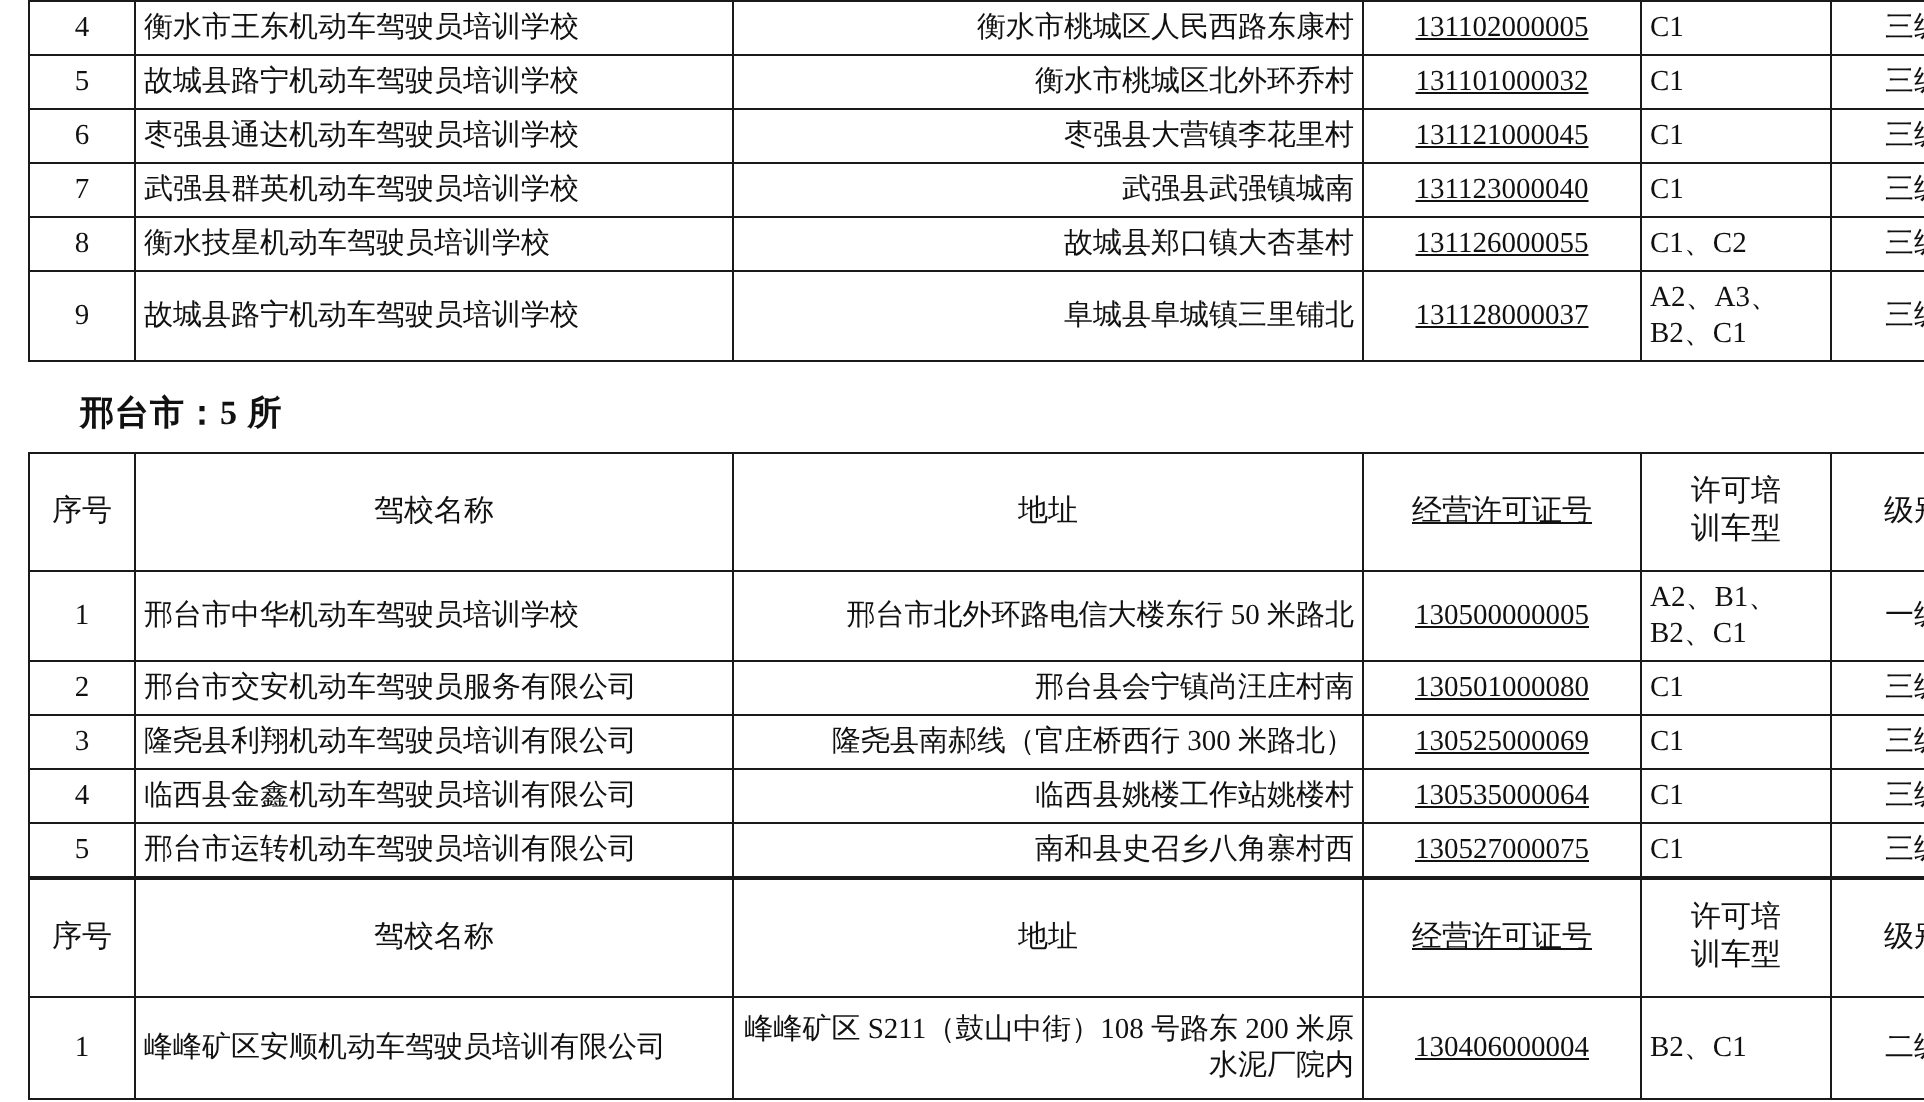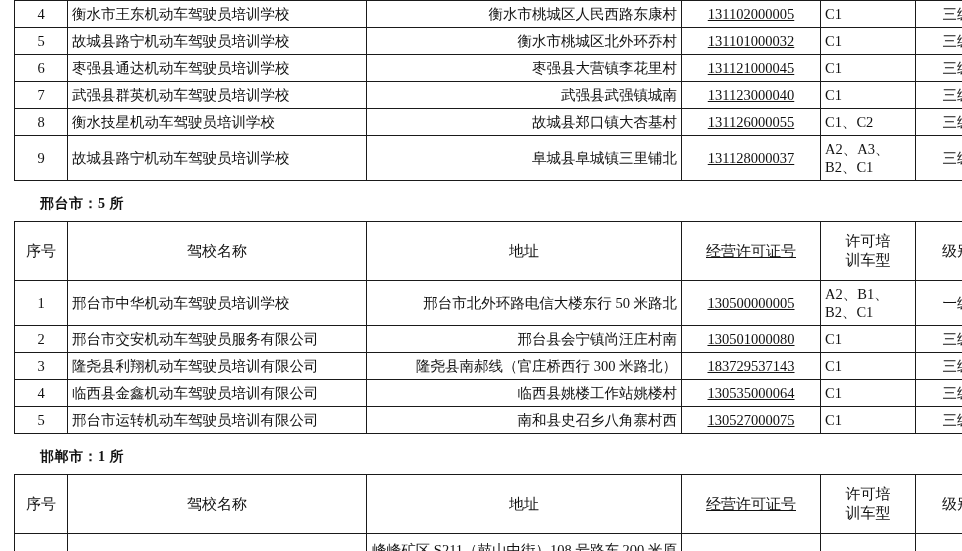--- a/index.html
+++ b/index.html
@@ -46,21 +46,21 @@
   .hdr td {
     text-align: center;
     height: 54px;
     font-size: 15px;
   }
   .row td { height: 22px; }
   .row-tall td { height: 40px; }
   .row-xtall td { height: 46px; }
 
   .section-title {
-    font-size: 14px;
+    font-size: 17px;
     font-weight: bold;
     margin: 14px 0 8px 40px;
     letter-spacing: 0.5px;
   }
   .tbl-wrap { margin-bottom: 0; }
 </style>
 </head>
 <body>
 
 <div class="page">
@@ -149,21 +149,21 @@
           <td class="c-name">邢台市交安机动车驾驶员服务有限公司</td>
           <td class="c-addr">邢台县会宁镇尚汪庄村南</td>
           <td class="c-lic">130501000080</td>
           <td class="c-type">C1</td>
           <td class="c-level">三级</td>
         </tr>
         <tr class="row">
           <td class="c-idx">3</td>
           <td class="c-name">隆尧县利翔机动车驾驶员培训有限公司</td>
           <td class="c-addr">隆尧县南郝线（官庄桥西行 300 米路北）</td>
-          <td class="c-lic">183729537143</td>
+          <td class="c-lic">130525000069</td>
           <td class="c-type">C1</td>
           <td class="c-level">三级</td>
         </tr>
         <tr class="row">
           <td class="c-idx">4</td>
           <td class="c-name">临西县金鑫机动车驾驶员培训有限公司</td>
           <td class="c-addr">临西县姚楼工作站姚楼村</td>
           <td class="c-lic">130535000064</td>
           <td class="c-type">C1</td>
           <td class="c-level">三级</td>
@@ -173,21 +173,20 @@
           <td class="c-name">邢台市运转机动车驾驶员培训有限公司</td>
           <td class="c-addr">南和县史召乡八角寨村西</td>
           <td class="c-lic">130527000075</td>
           <td class="c-type">C1</td>
           <td class="c-level">三级</td>
         </tr>
       </tbody>
     </table>
   </div>
 
-  <div class="section-title">邯郸市：1 所</div>
 
   <div class="tbl-wrap">
     <table class="doc-table">
       <tbody>
         <tr class="hdr">
           <td class="c-idx">序号</td>
           <td class="c-name">驾校名称</td>
           <td class="c-addr" style="text-align:center">地址</td>
           <td class="c-lic">经营许可证号</td>
           <td class="c-type">

